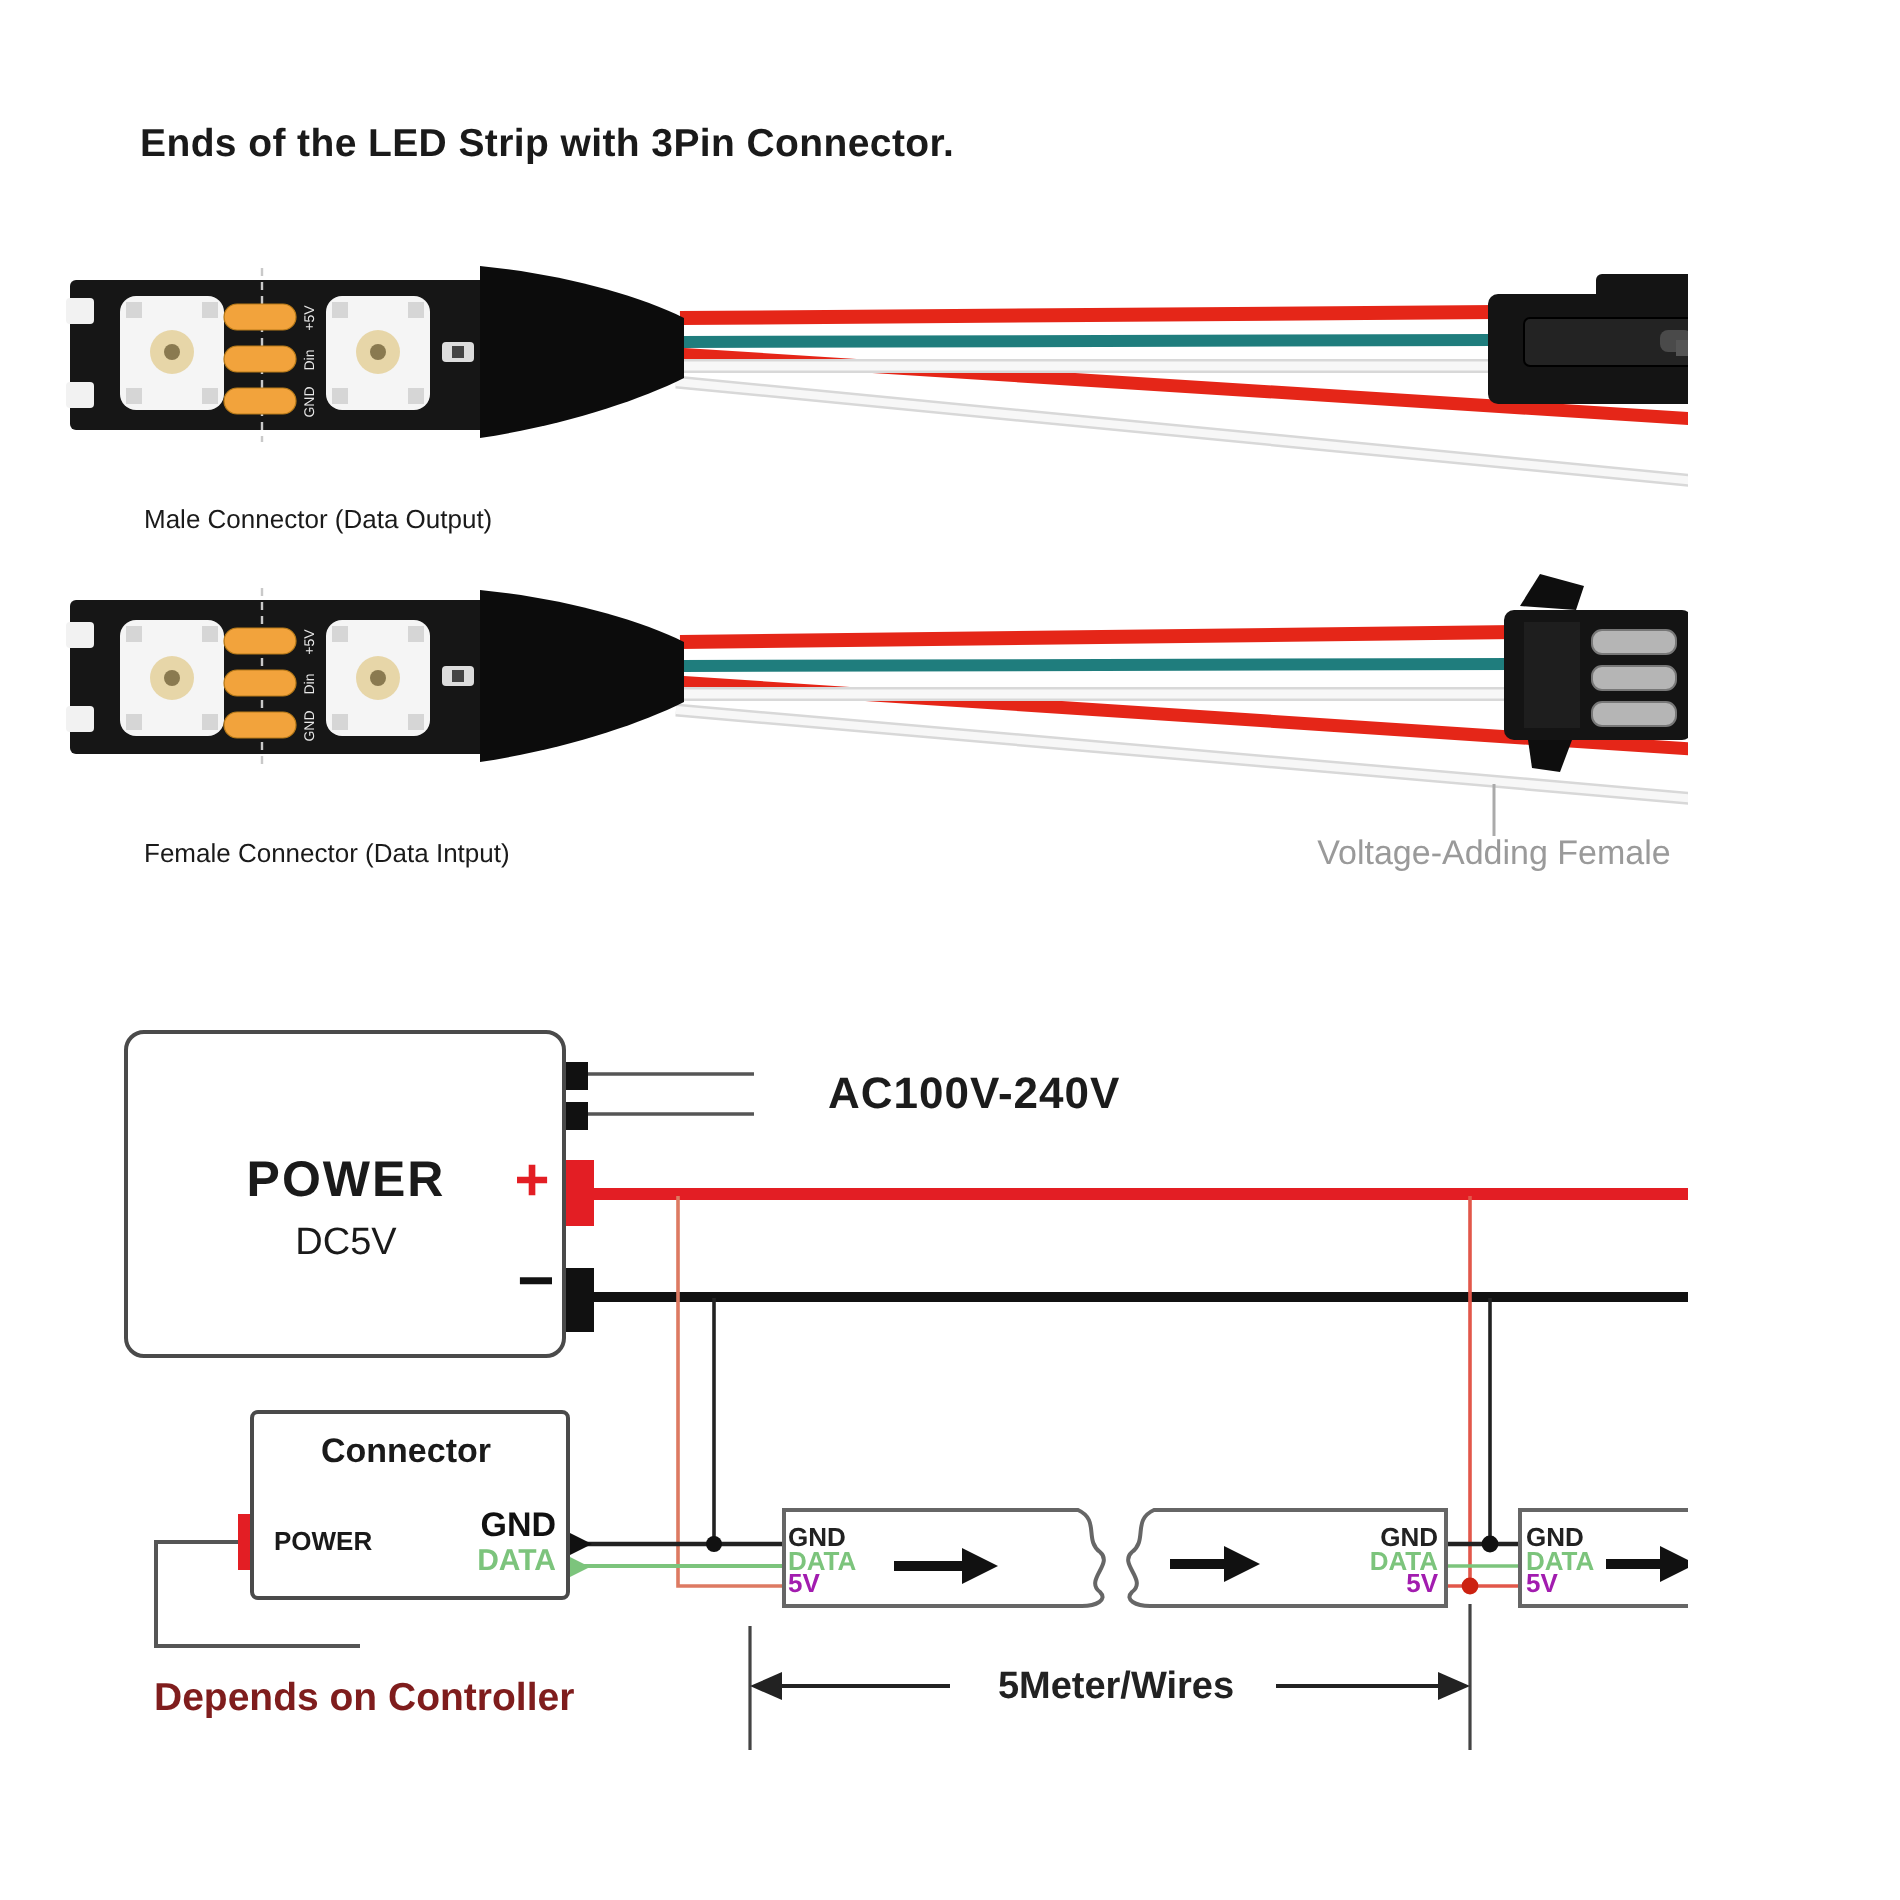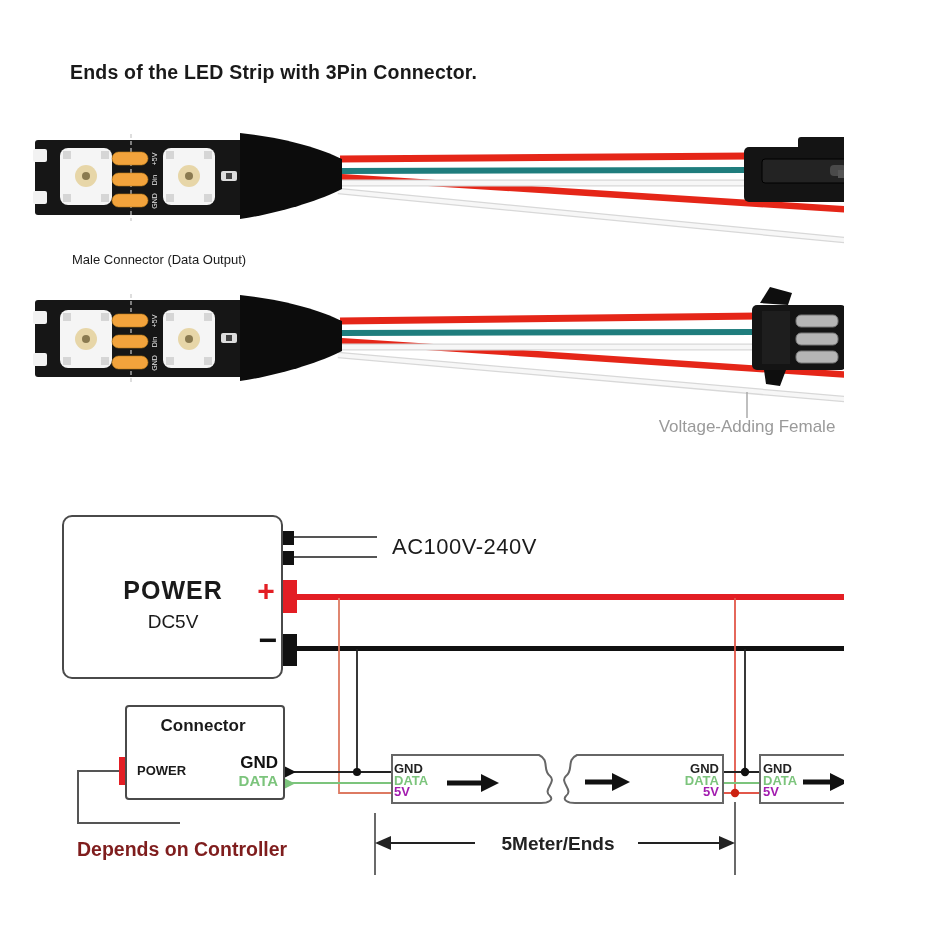--- a/index.html
+++ b/index.html
@@ -155,20 +155,21 @@
       <rect x="752" y="20" width="94" height="65" rx="5" fill="#141414"></rect>
       <rect x="762" y="26" width="28" height="53" fill="#1e1e1e"></rect>
       <rect x="796" y="30" width="42" height="12" rx="5" fill="#b5b5b5" stroke="#777" stroke-width="1"></rect>
       <rect x="796" y="48" width="42" height="12" rx="5" fill="#b5b5b5" stroke="#777" stroke-width="1"></rect>
       <rect x="796" y="66" width="42" height="12" rx="5" fill="#b5b5b5" stroke="#777" stroke-width="1"></rect>
       <polygon points="764,85 786,85 780,101 766,99" fill="#0e0e0e"></polygon>
     </g>
     <line x1="747" y1="107" x2="747" y2="133" stroke="#aaa" stroke-width="1.5"></line>
   </svg>
 
+  <div class="lbl caption" style="left:72px;top:419px;">Female Connector (Data Intput)</div>
   <div class="lbl vlabel" style="left:884px;top:364px;">V+</div>
   <div class="lbl vlabel" style="left:884px;top:392px;">V-</div>
   <div class="lbl gray c" style="left:652px;top:417px;width:190px;font-size:17px;">Voltage-Adding Female</div>
 
   <svg style="top:480px;" width="950" height="420" viewBox="0 0 950 420">
 
     <rect x="272" y="51" width="22" height="14" fill="#111"></rect>
     <rect x="272" y="71" width="22" height="14" fill="#111"></rect>
     <line x1="294" y1="57" x2="377" y2="57" stroke="#555" stroke-width="1.8"></line>
     <line x1="294" y1="77" x2="377" y2="77" stroke="#555" stroke-width="1.8"></line>
@@ -225,36 +226,36 @@
       <line x1="638" y1="363" x2="722" y2="363" stroke="#222" stroke-width="2"></line>
       <polygon points="735,363 719,356 719,370" fill="#222"></polygon>
     </g>
   </svg>
 
   <div class="box" style="left:62px;top:515px;width:217px;height:160px;"></div>
   <div class="lbl pwr-title c" style="left:67px;top:576px;width:212px;">POWER</div>
   <div class="lbl pwr-sub c" style="left:67px;top:611px;width:212px;">DC5V</div>
   <div class="lbl plus c" style="left:248px;top:574px;width:36px;">+</div>
   <div class="lbl minus c" style="left:250px;top:630px;width:36px;">−</div>
-  <div class="lbl ac" style="left:392px;top:534px;">AC100V-240V</div>
+  <div class="lbl ac" style="left:414px;top:534px;font-weight:bold;">AC100V-240V</div>
 
   <div class="ctrlbox" style="left:125px;top:705px;width:156px;height:91px;"></div>
   <div class="lbl ctrl-title c" style="left:127px;top:716px;width:152px;">Connector</div>
   <div class="lbl ctrl-pwr" style="left:137px;top:763px;">POWER</div>
   <div class="lbl pin-gnd r" style="left:190px;top:753px;width:88px;">GND</div>
   <div class="lbl pin-data r" style="left:190px;top:772px;width:88px;">DATA</div>
 
   <div class="lbl seg seg-gnd" style="left:394px;top:763px;">GND</div>
   <div class="lbl seg seg-data" style="left:394px;top:775px;">DATA</div>
   <div class="lbl seg seg-5v" style="left:394px;top:786px;">5V</div>
 
   <div class="lbl seg seg-gnd r" style="left:640px;top:763px;width:79px;">GND</div>
   <div class="lbl seg seg-data r" style="left:640px;top:775px;width:79px;">DATA</div>
   <div class="lbl seg seg-5v r" style="left:640px;top:786px;width:79px;">5V</div>
 
   <div class="lbl seg seg-gnd" style="left:763px;top:763px;">GND</div>
   <div class="lbl seg seg-data" style="left:763px;top:775px;">DATA</div>
   <div class="lbl seg seg-5v" style="left:763px;top:786px;">5V</div>
 
-  <div class="lbl dim c" style="left:480px;top:833px;width:156px;">5Meter/Ends</div>
+  <div class="lbl dim c" style="left:480px;top:833px;width:156px;">5Meter/Wires</div>
   <div class="lbl depends" style="left:77px;top:838px;">Depends on Controller</div>
 
 </div>
 
 </body></html>

